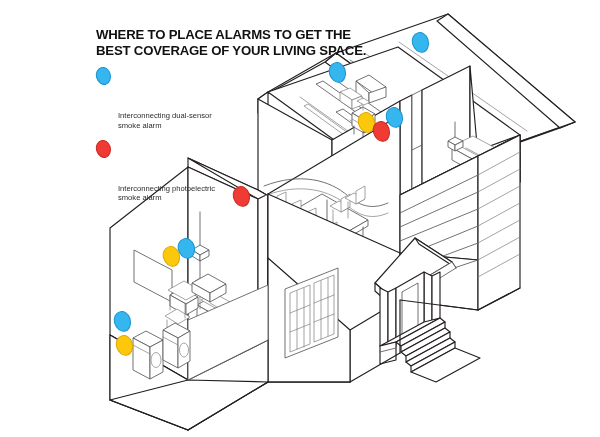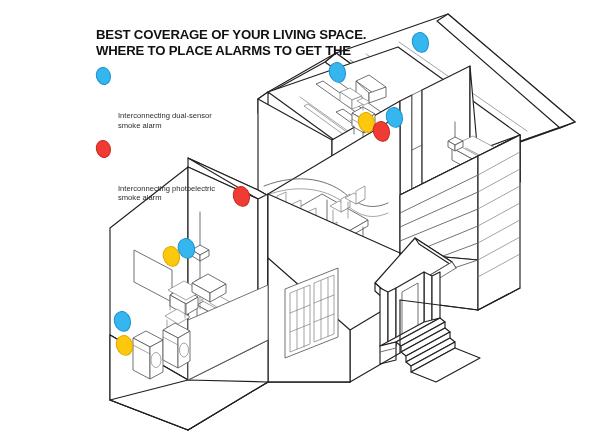--- a/index.html
+++ b/index.html
@@ -339,22 +339,22 @@
       <line class="s" x1="188" y1="430" x2="268" y2="382"></line>
       <line class="s" x1="268" y1="382" x2="350" y2="382"></line>
       <line class="s" x1="350" y1="382" x2="400" y2="353"></line>
       <line class="s" x1="400" y1="353" x2="400" y2="300"></line>
       <line class="s" x1="400" y1="300" x2="478" y2="310"></line>
       <line class="s" x1="478" y1="310" x2="520" y2="288"></line>
     </g>
   </svg>
 
   <div class="title-block">
+    <div class="title-line">WHERE TO PLACE ALARMS TO GET THE</div>
     <div class="title-line">BEST COVERAGE OF YOUR LIVING SPACE.</div>
-    <div class="title-line">WHERE TO PLACE ALARMS TO GET THE</div>
   </div>
 
   <div class="legend">
     <div class="legend-row">
       <span class="swatch">
           <i id="sw0" style="background: rgb(53, 182, 239); border: 1px solid rgb(26, 147, 207);"></i>
         </span>
       <span class="legend-text">
         <span>Interconnecting dual-sensor</span>
         <span>smoke alarm</span>

